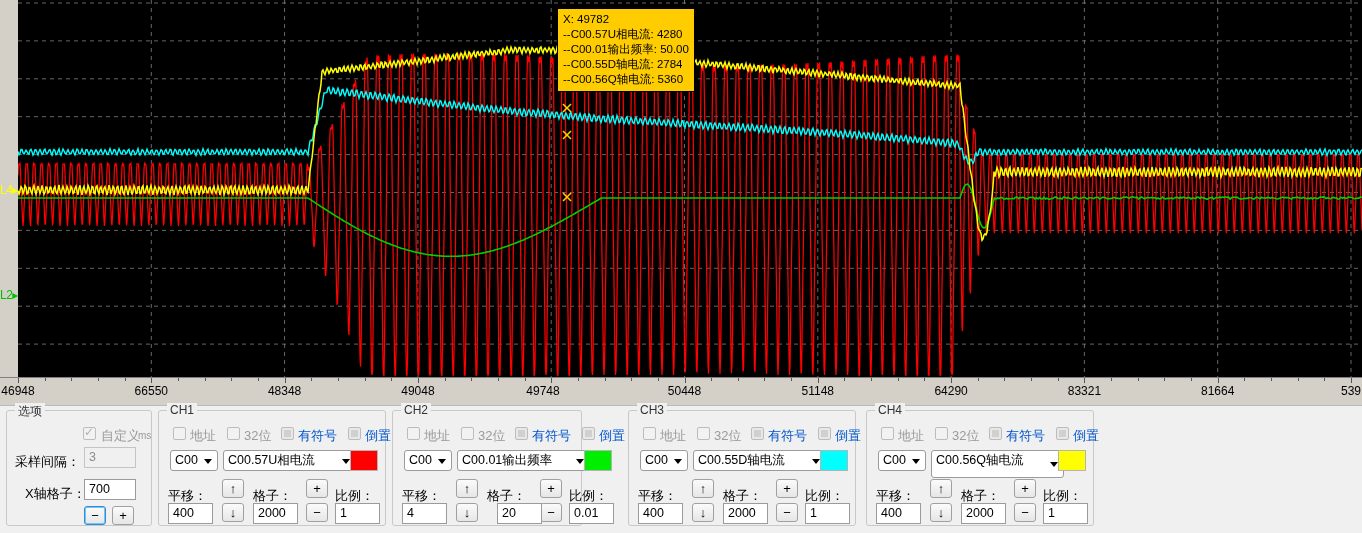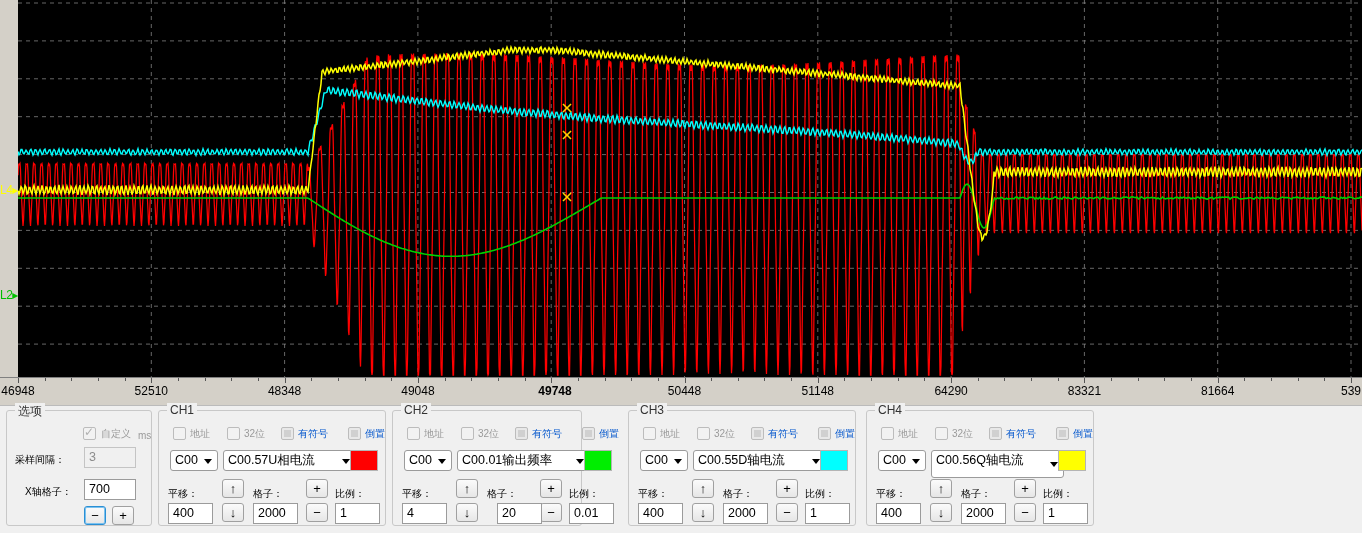--- a/index.html
+++ b/index.html
@@ -60,21 +60,21 @@
     position: absolute; top: 4px; height: 116px;
     border: 1px solid #c8c8c8; border-radius: 3px; background: #f0f0f0;
   }
   .group > .legend {
     position: absolute; left: 8px; top: -8px; background: #f0f0f0;
     padding: 0 3px; font-size: 12px; color: #333;
     font-family: "Liberation Sans", sans-serif;
   }
 
   .lbl {
-    position: absolute; font-size: 10px; color: #000;
+    position: absolute; font-size: 13px; color: #000;
     font-family: "Liberation Sans", sans-serif; white-space: nowrap;
   }
   .lbl.blue { color: #0055cc; }
   .lbl.gray { color: #9a9a9a; }
 
   .cb {
     position: absolute; width: 13px; height: 13px; background: #fff;
     border: 1px solid #7a7a7a; border-radius: 2px;
   }
   .cb.dis { background: #f2f2f2; border-color: #bcbcbc; }
@@ -163,49 +163,56 @@
           <g>
             <line x1="545" y1="193" x2="553" y2="201" stroke="#ffd000" stroke-width="1.6"></line>
             <line x1="545" y1="201" x2="553" y2="193" stroke="#ffd000" stroke-width="1.6"></line>
           </g>
         </svg>
     </div>
 
     <div class="edge-marker" style="left:0px; top:184px; color:#ffff00;">L4▸</div>
     <div class="edge-marker" style="left:0px; top:289px; color:#00c000;">L2▸</div>
 
+    <div id="tooltip">
+      <div>X: 49782</div>
+      <div>--C00.57U相电流: 4280</div>
+      <div>--C00.01输出频率: 50.00</div>
+      <div>--C00.55D轴电流: 2784</div>
+      <div>--C00.56Q轴电流: 5360</div>
+    </div>
   </div>
 
   <div id="xaxis">
       <div class="tickmark" style="left: 18px;"></div>
       <div class="ticklabel" style="left: 18px;">46948</div>
       <div class="tickmark" style="left: 44.66px; height: 3px;"></div>
       <div class="tickmark" style="left: 71.32px; height: 3px;"></div>
       <div class="tickmark" style="left: 97.98px; height: 3px;"></div>
       <div class="tickmark" style="left: 124.64px; height: 3px;"></div>
       <div class="tickmark" style="left: 151.3px;"></div>
-      <div class="ticklabel" style="left: 151.3px;">52510</div>
+      <div class="ticklabel" style="left: 151.3px;">66550</div>
       <div class="tickmark" style="left: 177.96px; height: 3px;"></div>
       <div class="tickmark" style="left: 204.62px; height: 3px;"></div>
       <div class="tickmark" style="left: 231.28px; height: 3px;"></div>
       <div class="tickmark" style="left: 257.94px; height: 3px;"></div>
       <div class="tickmark" style="left: 284.6px;"></div>
       <div class="ticklabel" style="left: 284.6px;">48348</div>
       <div class="tickmark" style="left: 311.26px; height: 3px;"></div>
       <div class="tickmark" style="left: 337.92px; height: 3px;"></div>
       <div class="tickmark" style="left: 364.58px; height: 3px;"></div>
       <div class="tickmark" style="left: 391.24px; height: 3px;"></div>
       <div class="tickmark" style="left: 417.9px;"></div>
       <div class="ticklabel" style="left: 417.9px;">49048</div>
       <div class="tickmark" style="left: 444.56px; height: 3px;"></div>
       <div class="tickmark" style="left: 471.22px; height: 3px;"></div>
       <div class="tickmark" style="left: 497.88px; height: 3px;"></div>
       <div class="tickmark" style="left: 524.54px; height: 3px;"></div>
       <div class="tickmark" style="left: 551.2px;"></div>
-      <div class="ticklabel" style="left: 555px; font-weight: bold;">49748</div>
+      <div class="ticklabel" style="left: 543px;">49748</div>
       <div class="tickmark" style="left: 577.86px; height: 3px;"></div>
       <div class="tickmark" style="left: 604.52px; height: 3px;"></div>
       <div class="tickmark" style="left: 631.18px; height: 3px;"></div>
       <div class="tickmark" style="left: 657.84px; height: 3px;"></div>
       <div class="tickmark" style="left: 684.5px;"></div>
       <div class="ticklabel" style="left: 684.5px;">50448</div>
       <div class="tickmark" style="left: 711.16px; height: 3px;"></div>
       <div class="tickmark" style="left: 737.82px; height: 3px;"></div>
       <div class="tickmark" style="left: 764.48px; height: 3px;"></div>
       <div class="tickmark" style="left: 791.14px; height: 3px;"></div>

